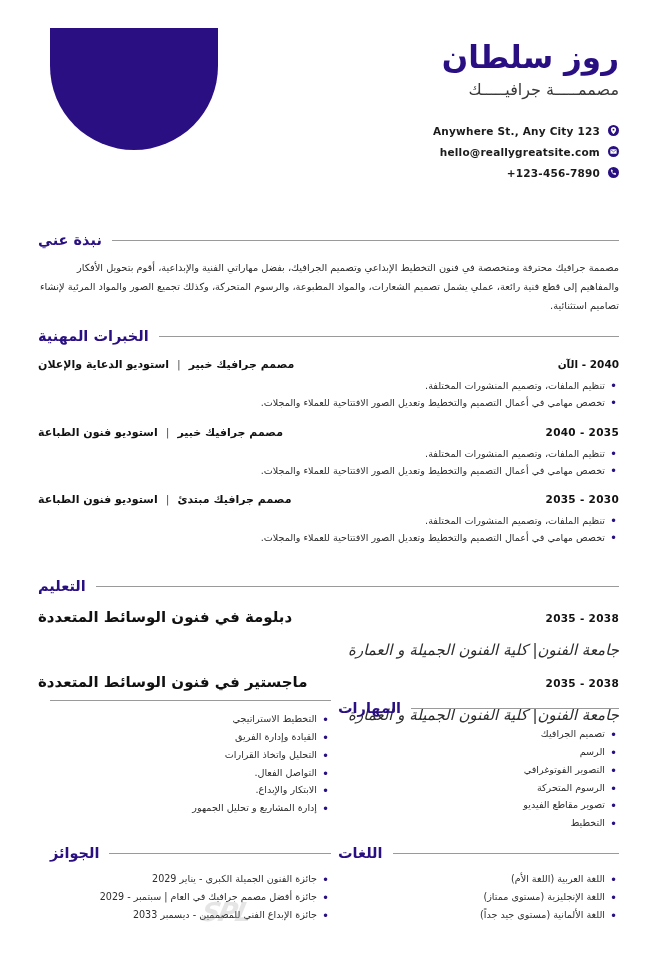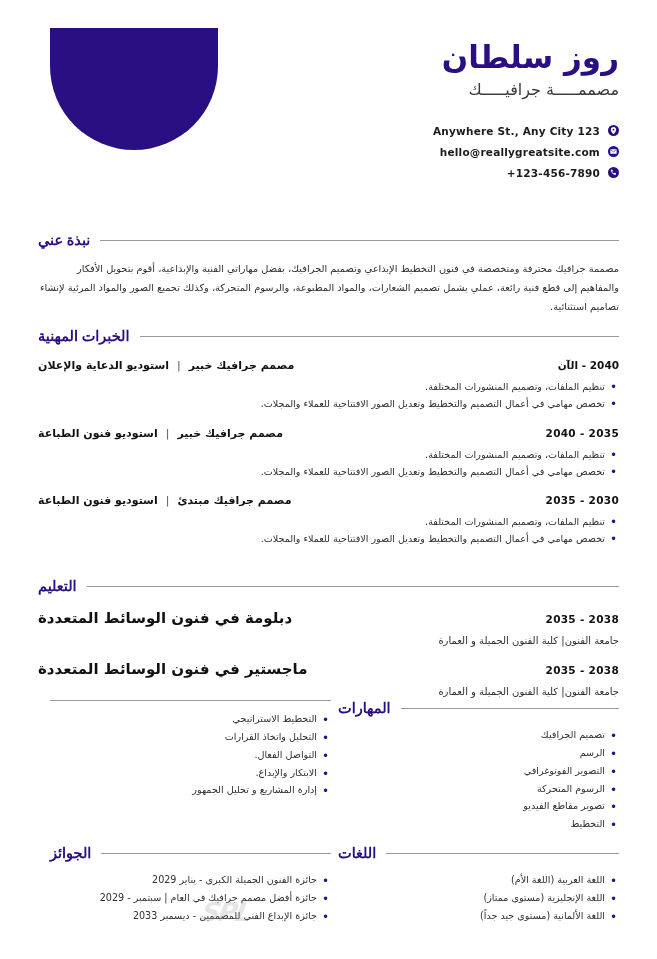--- a/index.html
+++ b/index.html
@@ -81,21 +81,20 @@
   .section {
     position: absolute;
     right: 38px;
     width: 581px;
   }
   .sec-head {
     display: flex;
     align-items: center;
     gap: 10px;
     flex-direction: row-reverse;
-    font-family: Liberation Serif, serif;
   }
   .sec-title {
     font-size: 14.5px;
     font-weight: bold;
     color: #2a0f82;
     white-space: nowrap;
   }
   .sec-rule {
     flex: 1;
     height: 1px;
@@ -169,24 +168,25 @@
     color: #111111;
   }
   .edu-dates {
     font-size: 10.5px;
     font-weight: bold;
     color: #111111;
     letter-spacing: 0.3px;
     margin-left: 17px;
   }
   .edu-sub {
-    font-size: 10px;
+    font-size: 15px;
     color: #2d2d2d;
     text-align: right;
-    margin-top: 8px;
+    margin-top: 15px;
+    font-style: italic;
   }
 
   
   .half {
     position: absolute;
     width: 281px;
   }
   .half.right { right: 38px; }
   .half.left  { left: 50px; }
   ul.plain {
@@ -365,20 +365,21 @@
       <li>التخطيط</li>
     </ul>
   </div>
 
   <div class="half left" style="top:700px;">
     <div class="sec-head">
       <div class="sec-rule"></div>
     </div>
     <ul class="plain">
       <li>التخطيط الاستراتيجي</li>
+      <li>القيادة وإدارة الفريق</li>
       <li>التحليل واتخاذ القرارات</li>
       <li>التواصل الفعال.</li>
       <li>الابتكار والإبداع.</li>
       <li>إدارة المشاريع و تحليل الجمهور</li>
     </ul>
   </div>
 
   <div class="half right" style="top:845px;">
     <div class="sec-head">
       <div class="sec-title">اللغات</div>

